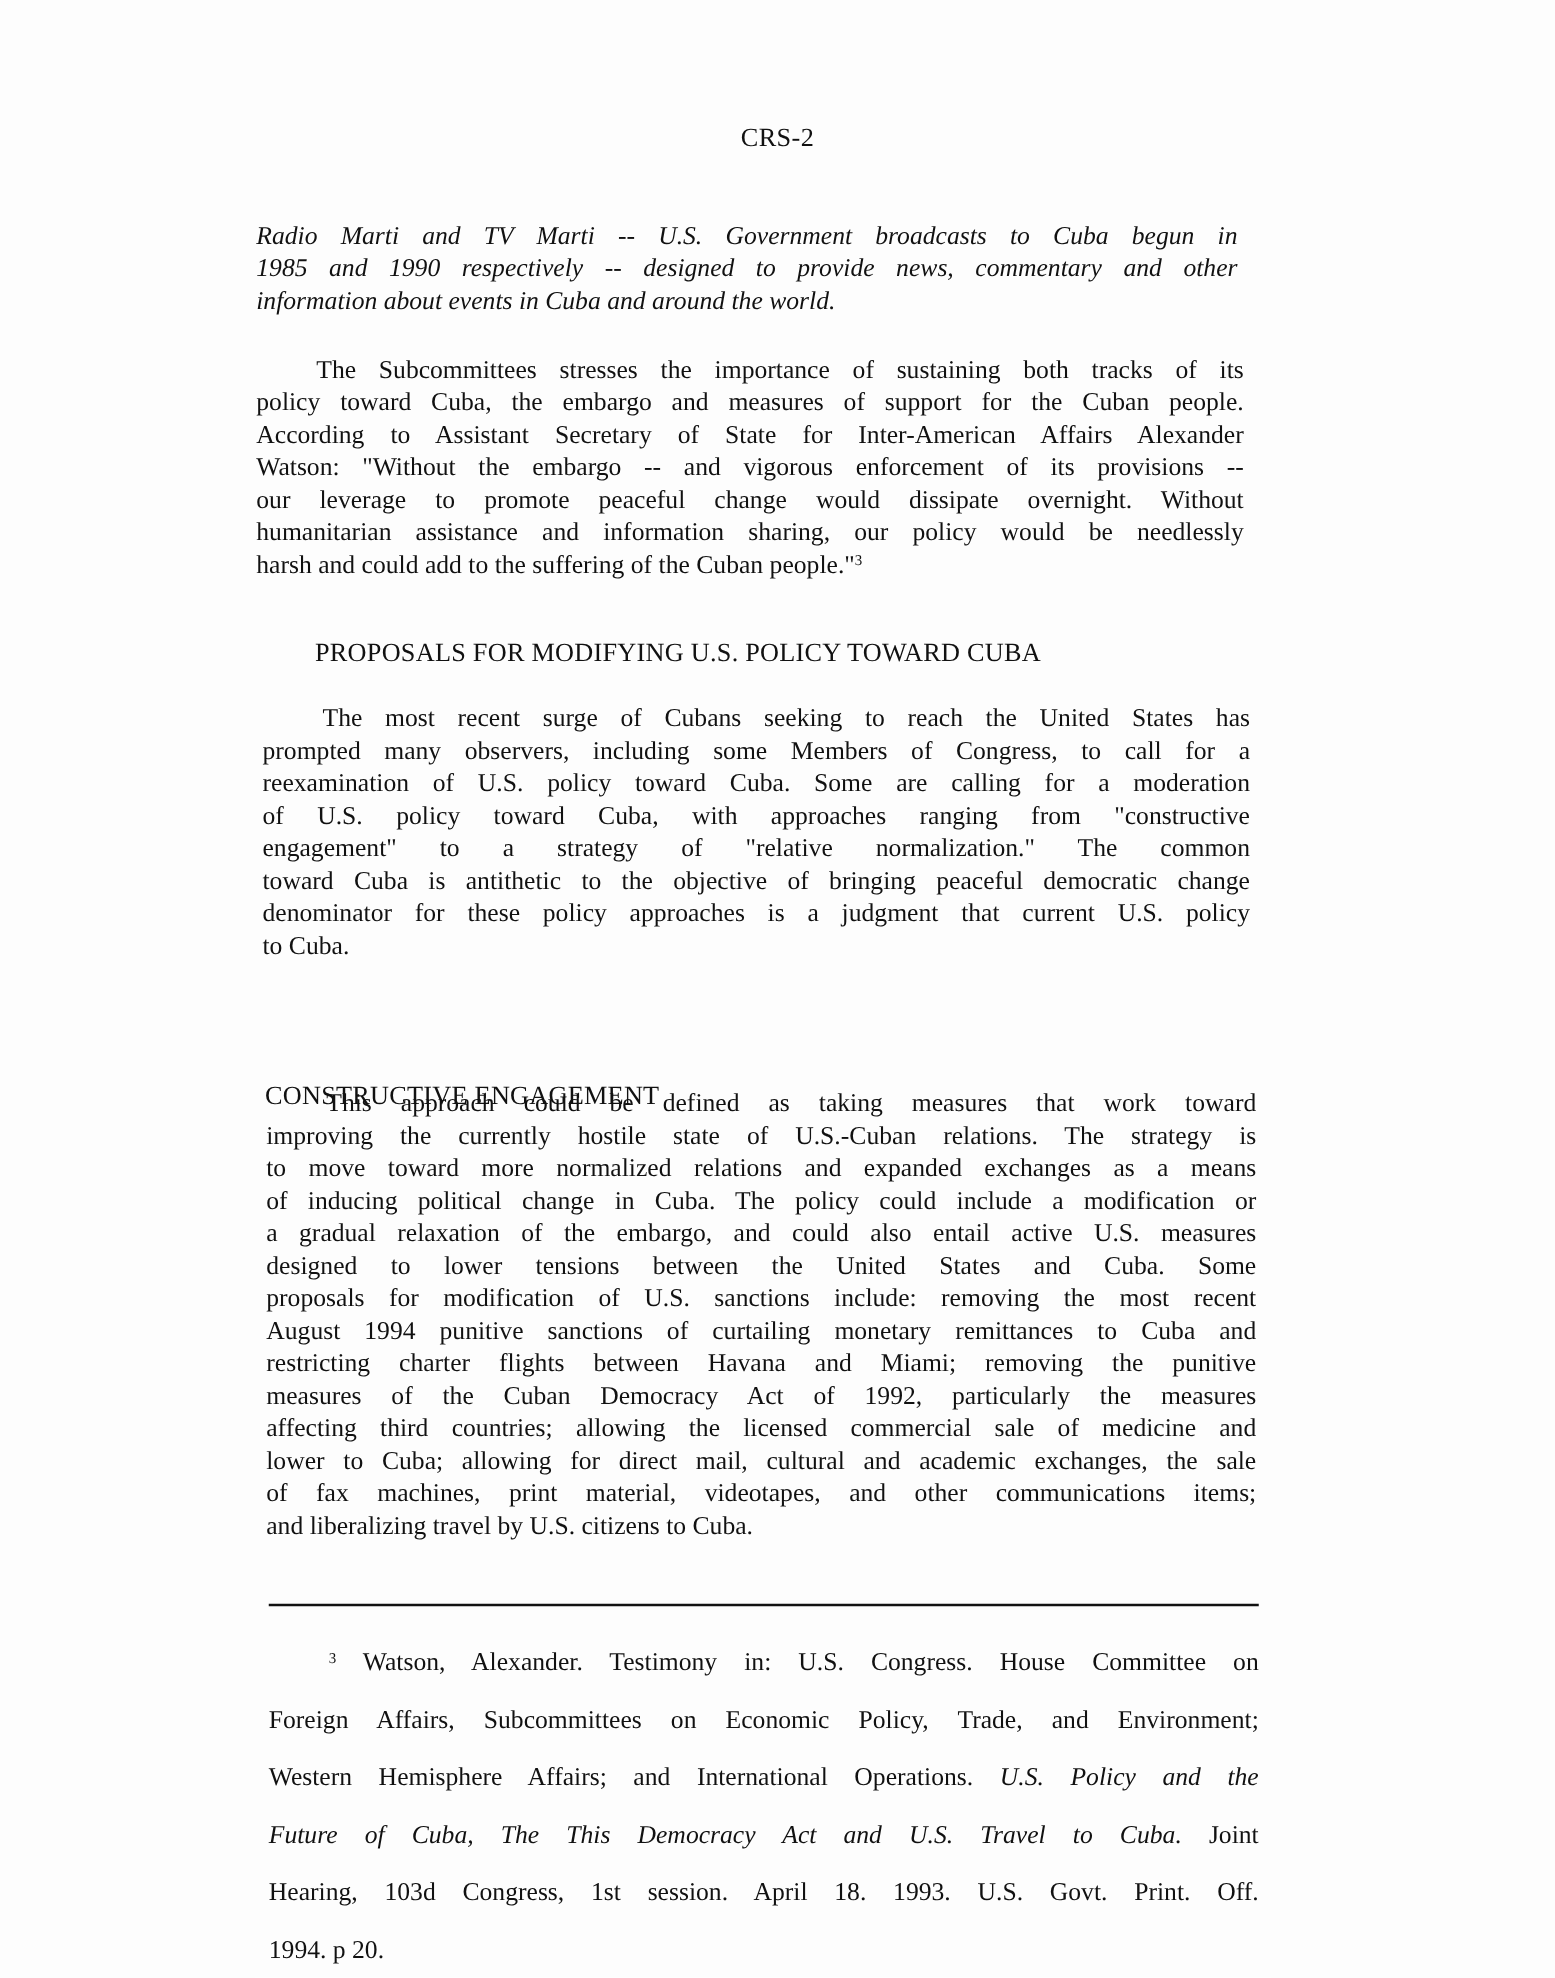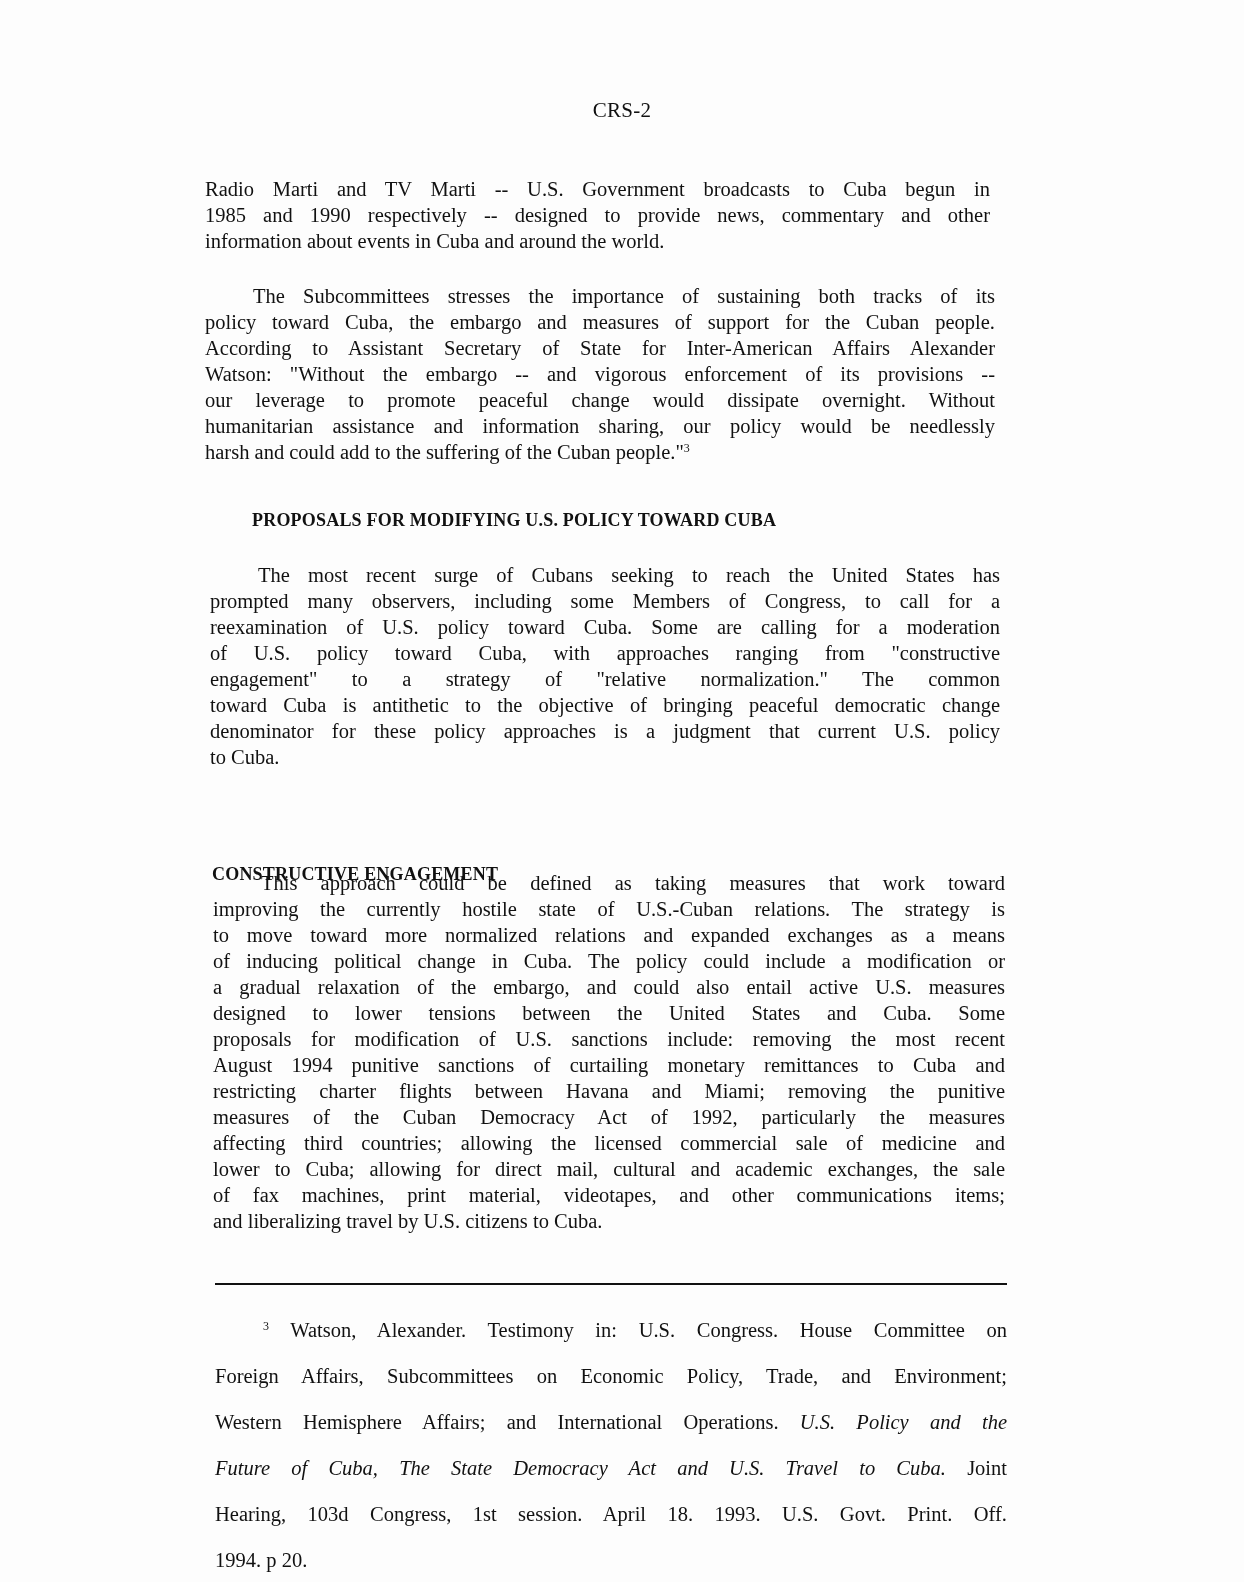--- a/index.html
+++ b/index.html
@@ -43,22 +43,22 @@
       text-align: justify;
       text-align-last: justify;
       height: 26px;
     }
     .line.last {
       text-align-last: left;
     }
     .indent { padding-left: 48px; }
     .heading {
       position: absolute;
-      font-weight: bold;
-      font-size: 18px;
+      font-weight: normal;
+      font-size: 21px;
       letter-spacing: 0.2px;
       white-space: nowrap;
     }
     .sup {
       font-size: 12px;
       vertical-align: top;
       position: relative;
       top: -4px;
     }
     .rule {
@@ -72,21 +72,21 @@
     .foot .line { height: 26px; margin-top: 20px; }
     i { font-style: italic; }
   </style>
 </head>
 <body>
 
 <div class="page">
 
   <div class="page-number">CRS-2</div>
 
-  <div class="block" style="top:176px; left:205px; width:785px;">
+  <div class="block" style="top:176px; left:205px; width:785px;font-style:italic;">
     <span class="line">Radio Marti and TV Marti -- U.S. Government broadcasts to Cuba begun in</span>
     <span class="line">1985 and 1990 respectively -- designed to provide news, commentary and other</span>
     <span class="line last">information about events in Cuba and around the world.</span>
   </div>
 
   <div class="block" style="top:283px; left:205px; width:790px;">
     <span class="line indent">The Subcommittees stresses the importance of sustaining both tracks of its</span>
     <span class="line">policy toward Cuba, the embargo and measures of support for the Cuban people.</span>
     <span class="line">According to Assistant Secretary of State for Inter-American Affairs Alexander</span>
     <span class="line">Watson: "Without the embargo -- and vigorous enforcement of its provisions --</span>
@@ -126,18 +126,18 @@
     <span class="line">of fax machines, print material, videotapes, and other communications items;</span>
     <span class="line last">and liberalizing travel by U.S. citizens to Cuba.</span>
   </div>
 
   <div class="rule"></div>
 
   <div class="block foot" style="top:1297px; left:215px; width:792px;">
     <span class="line indent"><span class="sup">3</span> <span>Watson, Alexander. Testimony in: U.S. Congress. House Committee on</span></span>
     <span class="line">Foreign Affairs, Subcommittees on Economic Policy, Trade, and Environment;</span>
     <span class="line"><span>Western Hemisphere Affairs; and International Operations. </span><i>U.S. Policy and the</i></span>
-    <span class="line"><i>Future of Cuba, The State Democracy Act and U.S. Travel to Cuba.</i><span> Joint</span></span>
+    <span class="line"><i>Future of Cuba, The This Democracy Act and U.S. Travel to Cuba.</i><span> Joint</span></span>
     <span class="line">Hearing, 103d Congress, 1st session. April 18. 1993. U.S. Govt. Print. Off.</span>
     <span class="line last">1994. p 20.</span>
   </div>
 
 </div>
 
 </body></html>

